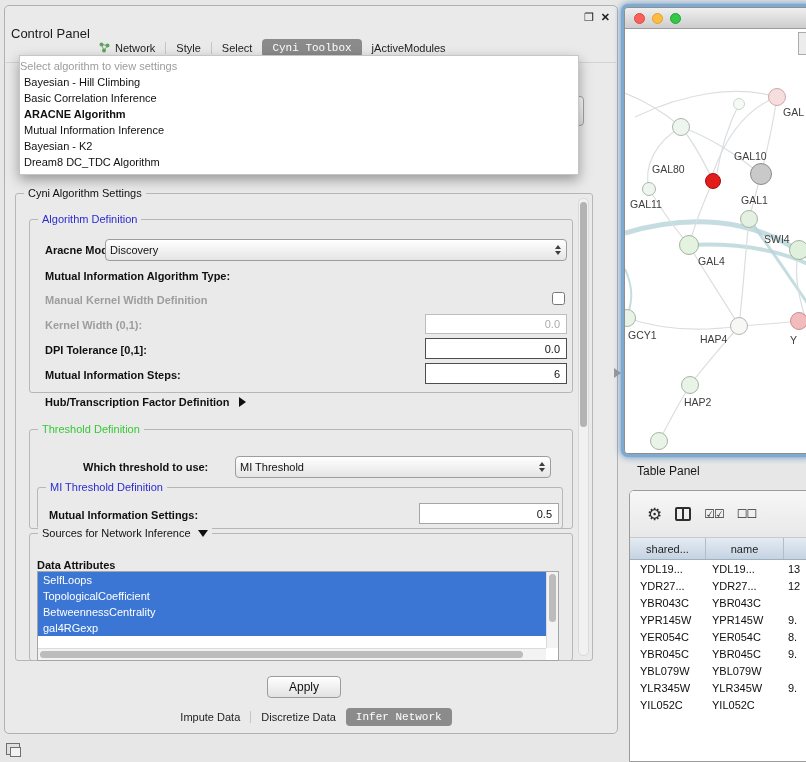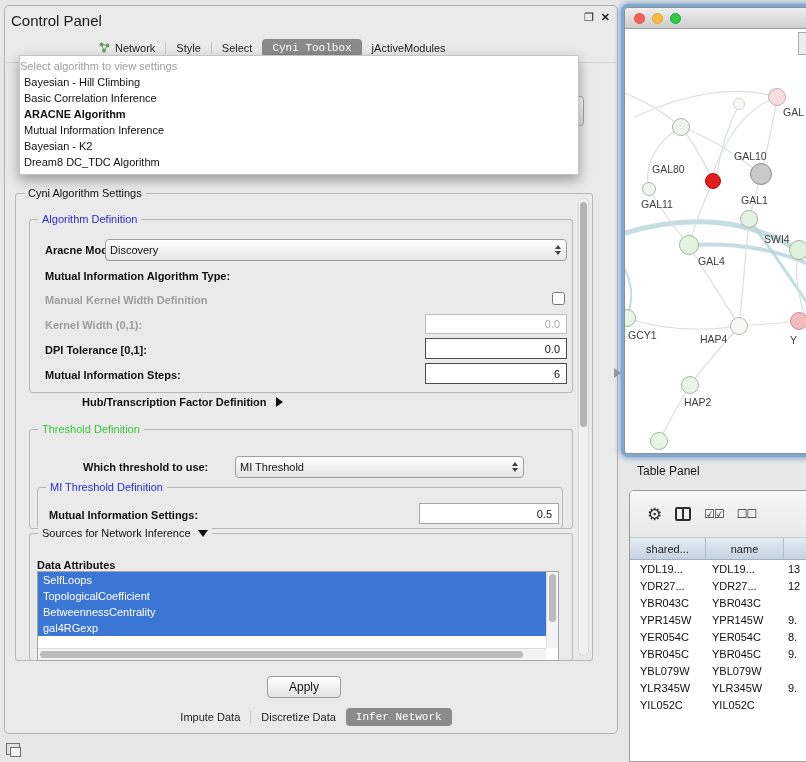--- a/index.html
+++ b/index.html
@@ -7,21 +7,21 @@
   body {
     width:806px; height:762px; overflow:hidden; position:relative;
     background:#e7e7e7; font-family:"Liberation Sans", sans-serif;
     -webkit-font-smoothing:antialiased;
   }
   
   .control-panel {
     position:absolute; left:4px; top:5px; width:614px; height:729px;
     background:#eaeaea; border:1px solid #b0b0b0; border-radius:5px;
   }
-  .cp-title { position:absolute; left:6px; top:6px; font-size:15px; color:#1b1b1b;text-align:center; }
+  .cp-title { position:absolute; left:6px; top:20px; font-size:13px; color:#1b1b1b;text-align:center; }
   .cp-winbtns { position:absolute; right:7px; top:5px; display:flex; gap:7px; font-size:11px; color:#222; }
   .cp-winbtns span { cursor:default; }
   .cp-tabs { position:absolute; left:84px; top:31px; height:22px; display:flex; align-items:center; font-size:11px; color:#1d1d1d; }
   .cp-tab { padding:3px 10px; display:flex; align-items:center; gap:5px; border-radius:4px; white-space:nowrap; }
   .cp-tab.selected { background:#8b8b8b; color:#fff;font-family:Liberation Mono, monospace; }
   .tab-sep { width:1px; height:12px; background:#c6c6c6; }
   .tabs-line { position:absolute; left:1px; right:1px; top:56px; height:1px; background:#d2d2d2; }
 
   
   .group { position:absolute; border:1px solid #b7b7b7; border-radius:3px; }
@@ -44,21 +44,21 @@
 
   input.tf {
     position:absolute; background:#fff; border:1px solid #a6a6a6; font-size:11px;
     color:#111; text-align:right; padding:0 6px; font-family:"Liberation Sans",sans-serif;
   }
   input.tf.strong { border-color:#4e4e4e; }
   input.tf.disabled { color:#ababab; border-color:#bdbdbd; }
 
   input.cb { position:absolute; width:13px; height:13px; margin:0; }
 
-  .hub-row { position:absolute; display:flex; align-items:center; gap:9px;margin-left:37px; }
+  .hub-row { position:absolute; display:flex; align-items:center; gap:9px; }
   .tri-right { width:0; height:0; border-top:5px solid transparent; border-bottom:5px solid transparent; border-left:7px solid #101010; }
   .tri-downb { width:0; height:0; border-left:5px solid transparent; border-right:5px solid transparent; border-top:7px solid #101010; }
   .sources-title-row { position:absolute; top:-7px; left:8px; background:#eaeaea; padding:0 4px; display:flex; align-items:center; gap:7px; }
   .sources-title-row .t { font-size:11px; color:#111; }
 
   .attr-list { position:absolute; background:#fff; border:1px solid #a5a5a5; overflow:hidden; }
   .attr-item { height:16px; line-height:16px; background:#3b76d5; color:#fff; font-size:11px; padding-left:5px; margin-right:12px; }
   .list-vscroll { position:absolute; right:0; top:0; bottom:12px; width:12px; background:#f3f3f3; border-left:1px solid #dcdcdc; }
   .list-vthumb { position:absolute; left:2px; top:2px; width:7px; height:48px; background:#bcbcbc; border-radius:4px; }
   .list-hscroll { position:absolute; left:0; right:12px; bottom:0; height:12px; background:#f3f3f3; border-top:1px solid #dcdcdc; }
@@ -209,21 +209,21 @@
   <div class="hub-row" style="left:40px; top:390px;">
     <span class="lbl" style="position:static;">Hub/Transcription Factor Definition</span>
     <span class="tri-right"></span>
   </div>
 
   <div class="group" style="left:24px; top:423px; width:544px; height:100px;">
     <span class="group-title gt-green">Threshold Definition</span>
   </div>
 
   <span class="lbl" style="left:78px; top:455px;">Which threshold to use:</span>
-  <div class="combo" style="left:230px; top:450px; width:289px;">
+  <div class="combo" style="left:230px; top:450px; width:316px;">
     <span>MI Threshold</span>
     <span class="arrows">
         <span class="tri up"></span>
         <span class="tri down"></span>
       </span>
   </div>
 
   <div class="group" style="left:32px; top:481px; width:526px; height:42px;">
     <span class="group-title gt-blue">MI Threshold Definition</span>
   </div>
@@ -331,21 +331,21 @@
       <div class="node" style="left:164px; top:211px; width:20px; height:20px; background:#dff0dc; border:1px solid #a0b49d;"></div>
       <div class="node" style="left:54px; top:206px; width:20px; height:20px; background:#e4f2e0; border:1px solid #a0b49d;"></div>
       <div class="node" style="left:-7px; top:280px; width:18px; height:18px; background:#e8f2e6; border:1px solid #a4b6a2;"></div>
       <div class="node" style="left:105px; top:288px; width:18px; height:18px; background:#f7f7f5; border:1px solid #b5b5b0;"></div>
       <div class="node" style="left:165px; top:283px; width:18px; height:18px; background:#f3bcbc; border:1px solid #c89090;"></div>
       <div class="node" style="left:56px; top:347px; width:18px; height:18px; background:#e9f3e7; border:1px solid #a4b6a2;"></div>
       <div class="node" style="left:25px; top:403px; width:18px; height:18px; background:#e9f3e7; border:1px solid #a4b6a2;"></div>
 
       <span class="node-label" style="left:27px; top:134px;">GAL80</span>
       <span class="node-label" style="left:109px; top:121px;">GAL10</span>
-      <span class="node-label" style="left:16px; top:169px;">GAL11</span>
+      <span class="node-label" style="left:5px; top:169px;">GAL11</span>
       <span class="node-label" style="left:116px; top:165px;">GAL1</span>
       <span class="node-label" style="left:139px; top:204px;">SWI4</span>
       <span class="node-label" style="left:73px; top:226px;">GAL4</span>
       <span class="node-label" style="left:3px; top:300px;">GCY1</span>
       <span class="node-label" style="left:75px; top:304px;">HAP4</span>
       <span class="node-label" style="left:59px; top:367px;">HAP2</span>
       <span class="node-label" style="left:158px; top:77px;">GAL</span>
       <span class="node-label" style="left:165px; top:305px;">Y</span>
 
       <div class="net-frag"></div>

